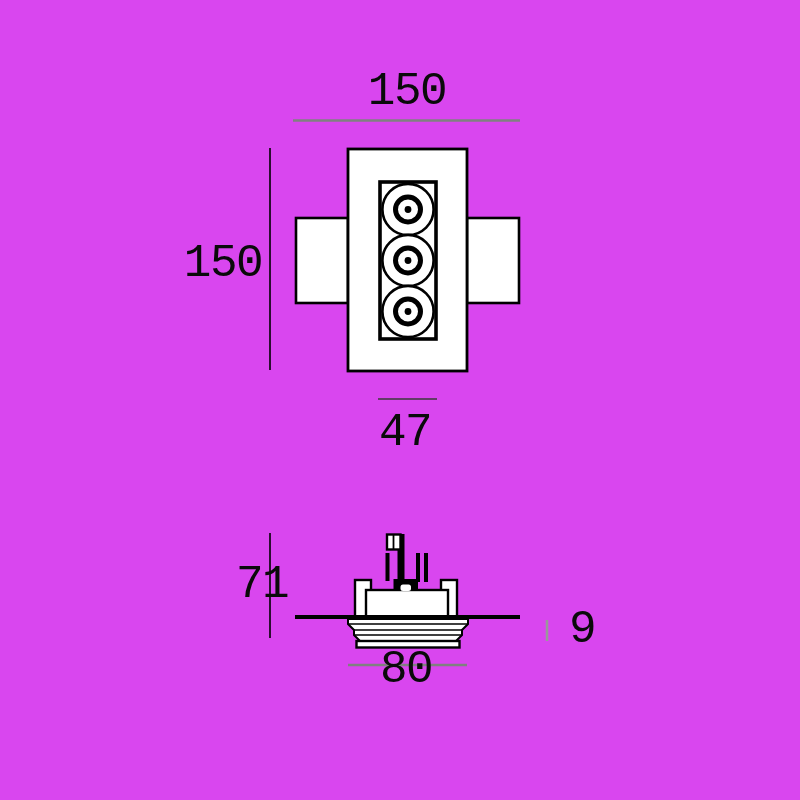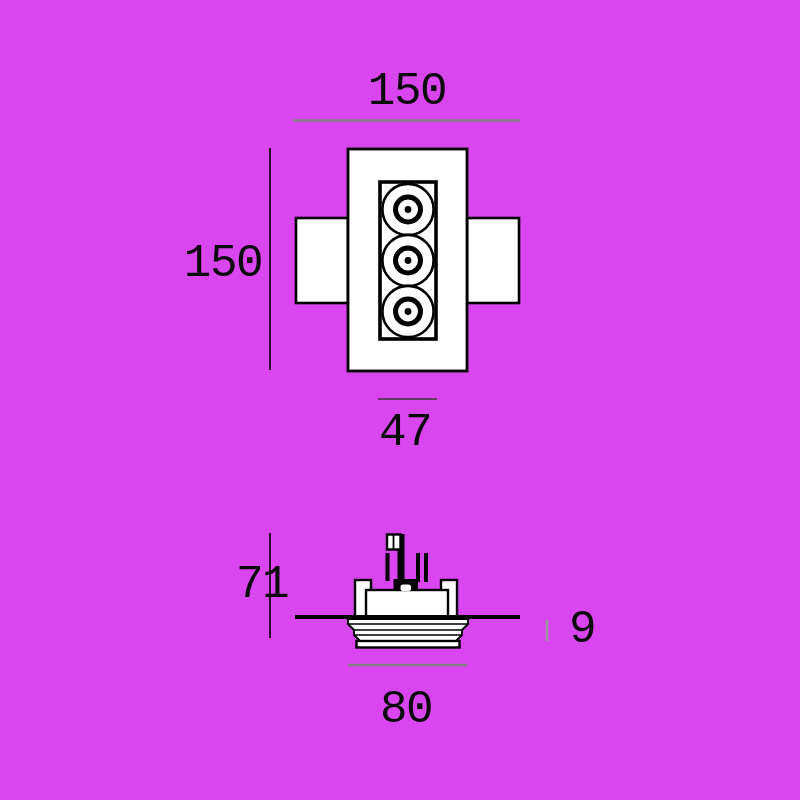--- a/index.html
+++ b/index.html
@@ -107,15 +107,15 @@
   <div class="dim-label" style="left:407px; top:92px;">150</div>
 
   <div class="dim-label" style="left:223px; top:264px;">150</div>
 
   <div class="dim-label" style="left:405px; top:433px;">47</div>
 
   <div class="dim-label" style="left:228px; top:585px;margin-left:34px;">71</div>
 
   <div class="dim-label" style="left:582px; top:630px;">9</div>
 
-  <div class="dim-label" style="left:406px; top:710px;">80</div>
+  <div class="dim-label" style="left:406px; top:670px;">80</div>
 
 </div>
 
 </body></html>

